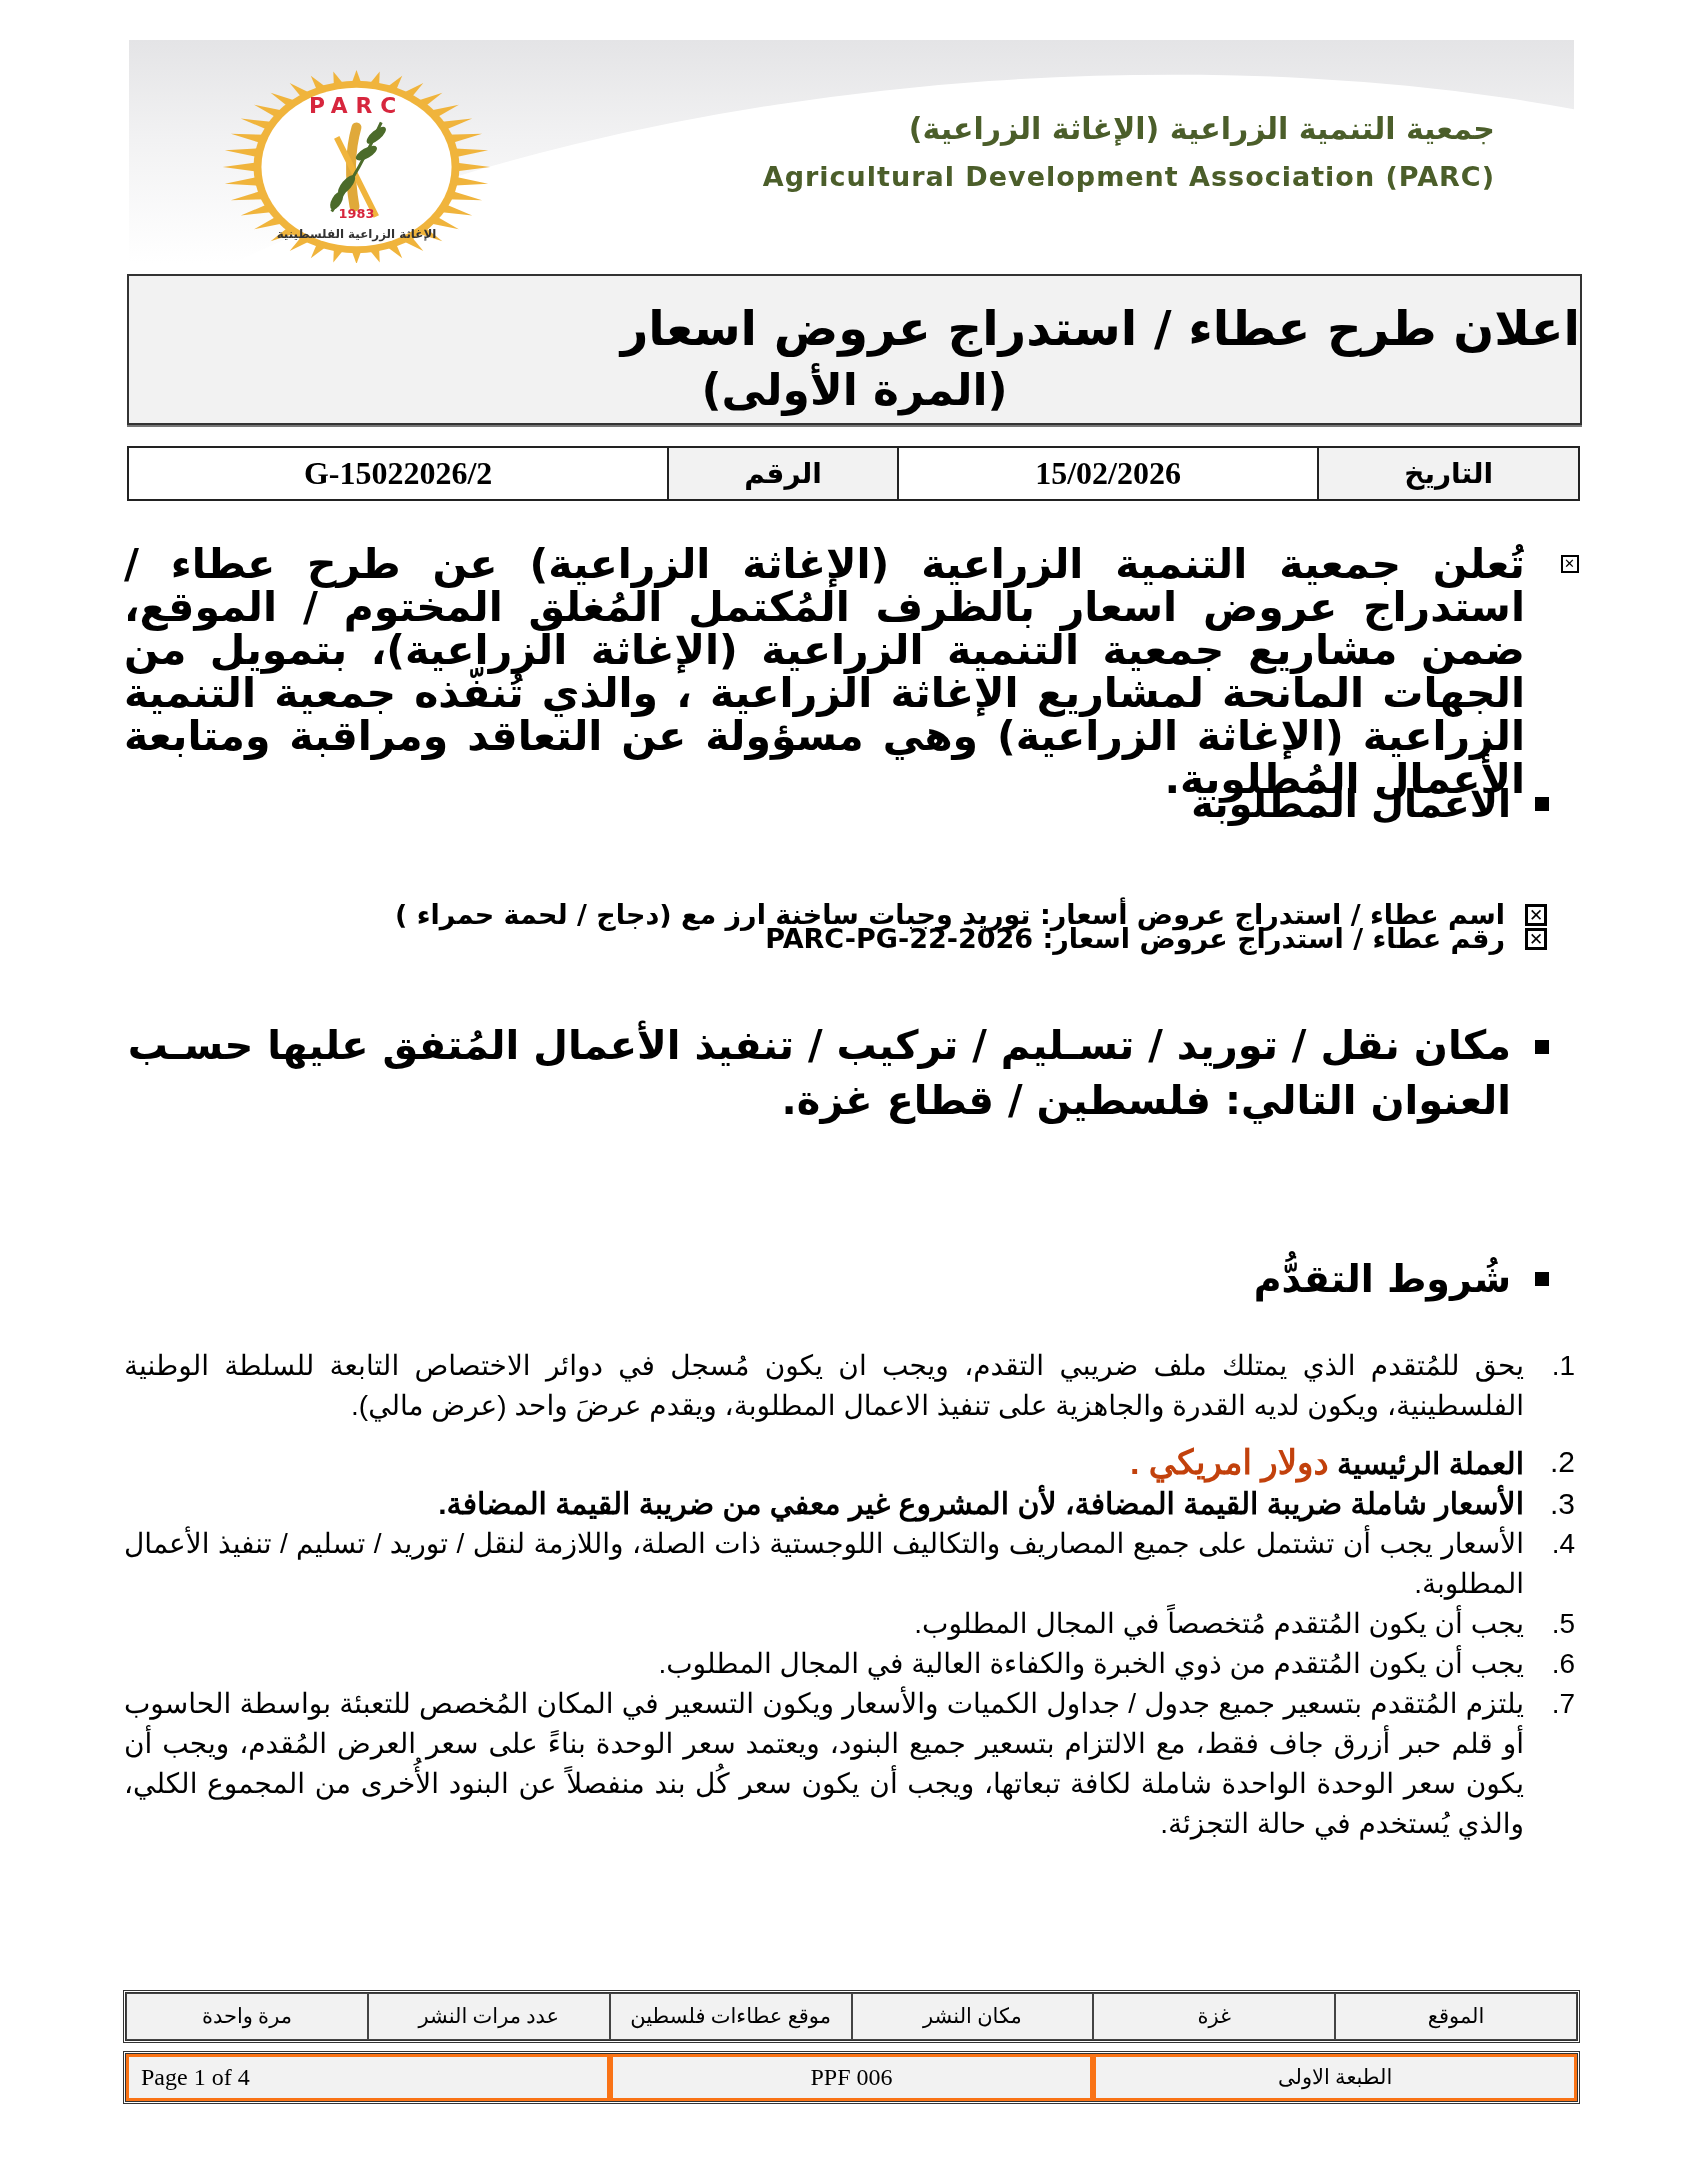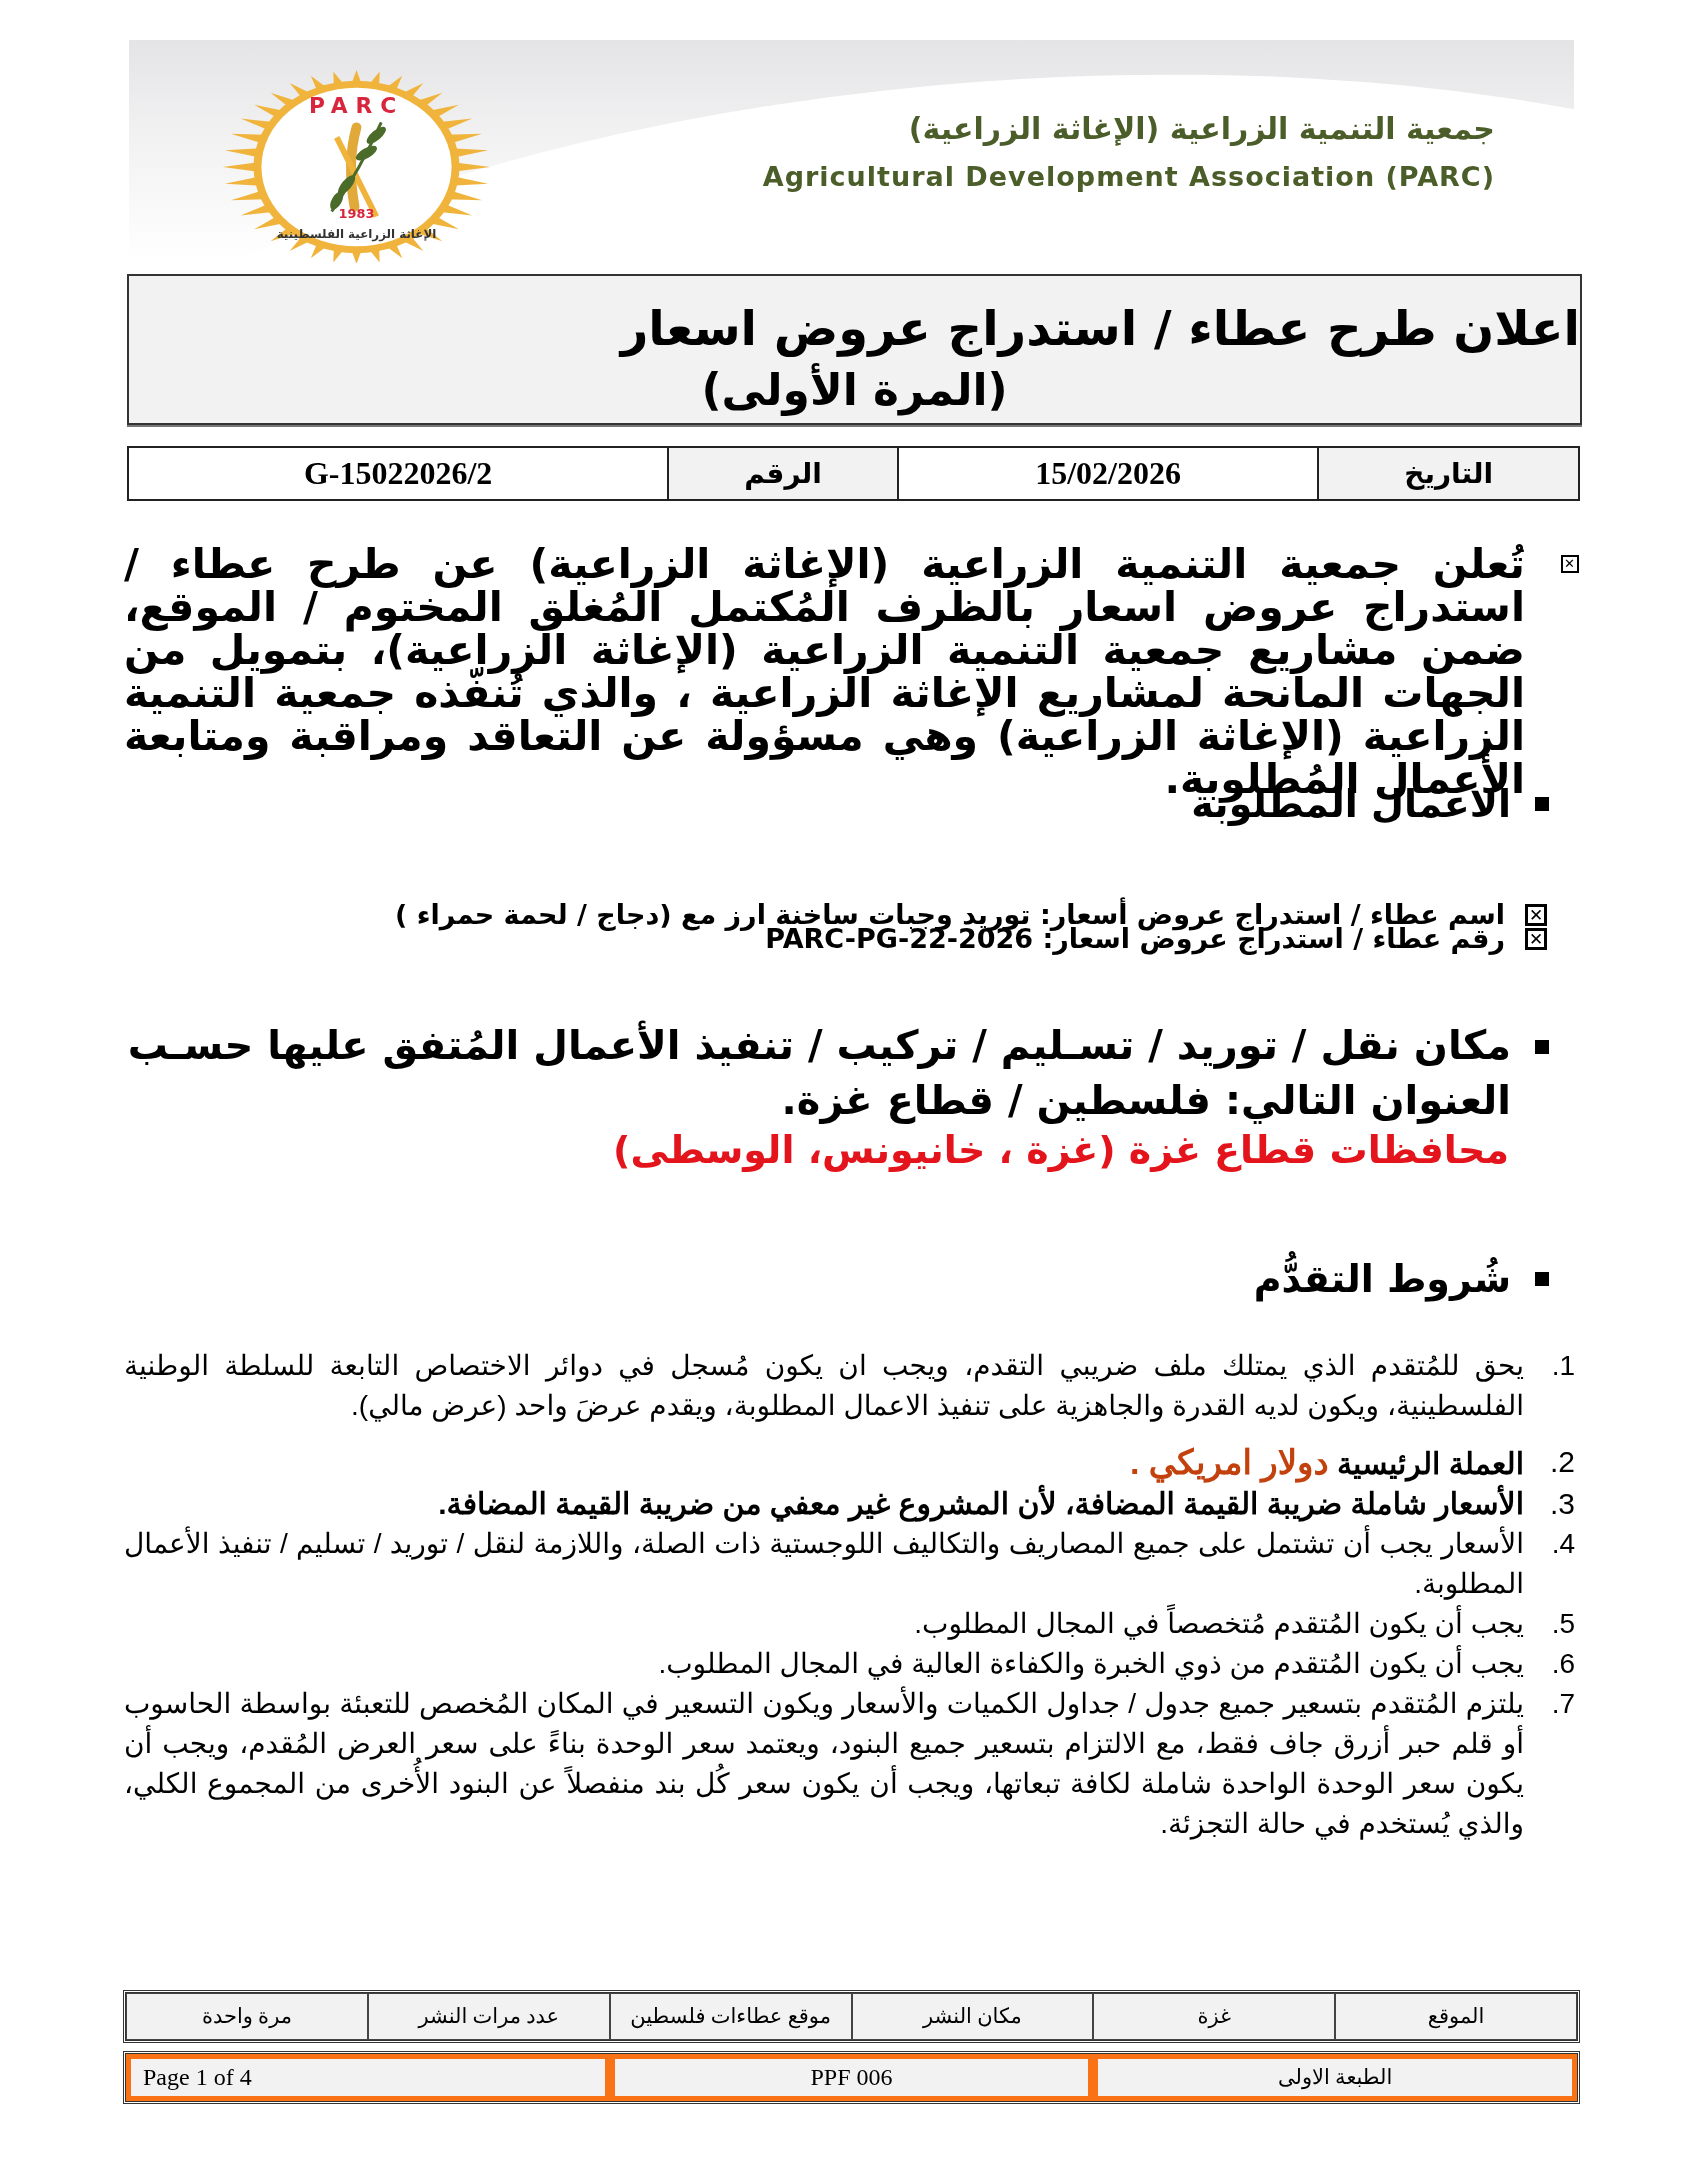--- a/index.html
+++ b/index.html
@@ -45,21 +45,21 @@
   .cond { font-size: 28px; line-height: 40px; font-family: "Liberation Sans", sans-serif; }
   .cond .row { display: flex; align-items: flex-start; }
   .cond .num { width: 55px; flex: 0 0 55px; text-align: right; padding-right: 4px; box-sizing: border-box; }
   .cond .txt { flex: 1; text-align: justify; }
   .cond b { font-weight: bold; }
 
   
   .foot1 { position: absolute; left: 123px; top: 1990px; width: 1457px; height: 53px; border-collapse: separate; border-spacing: 0; direction: rtl; border: 3px double #333; }
   .foot1 td { background: #f2f2f2; border: 1px solid #444; text-align: center; font-size: 21px; font-family: "Liberation Serif", serif; width: 16.66%; }
   .foot2 { position: absolute; left: 123px; top: 2051px; width: 1457px; height: 53px; border-collapse: separate; border-spacing: 0; direction: rtl; border: 3px double #333; }
-  .foot2 td { background: #f2f2f2; border: 5px solid #f97316; font-size: 24px; font-family: "Liberation Serif", serif; width: 33.33%; }
+  .foot2 td { background: #f2f2f2; border: 3px solid #f97316; font-size: 24px; font-family: "Liberation Serif", serif; width: 33.33%; }
   .foot2 td.c1 { text-align: center; font-size: 21px; }
   .foot2 td.c2 { text-align: center; }
   .foot2 td.c3 { text-align: left; direction: ltr; padding-left: 12px; }
 </style>
 </head>
 <body>
 
 <div class="banner">
   <div class="bg"></div>
   <div class="swoosh"></div>
@@ -161,21 +161,20 @@
     <span class="boxx"></span>
     <span>رقم عطاء / استدراج عروض اسعار: PARC-PG-22-2026</span>
   </div>
 </div>
 
 <div class="content" style="top:1018px; padding-right:30px; box-sizing:border-box;">
   <div class="place-row">
     <span class="bullet"></span>
     <div class="place">مكان نقل / توريد / تسـليم / تركيب / تنفيذ الأعمال المُتفق عليها حسـب العنوان التالي: فلسطين / قطاع غزة.</div>
   </div>
-  <div class="gov">محافظات قطاع غزة (غزة ، خانيونس، الوسطى)</div>
 </div>
 
 <div class="content" style="top:1257px; padding-right:30px; box-sizing:border-box;">
   <div class="section-head">
     <span class="bullet"></span>
     <span>شُروط التقدُّم</span>
   </div>
 </div>
 
 <div class="content cond" style="top:1346px;">

